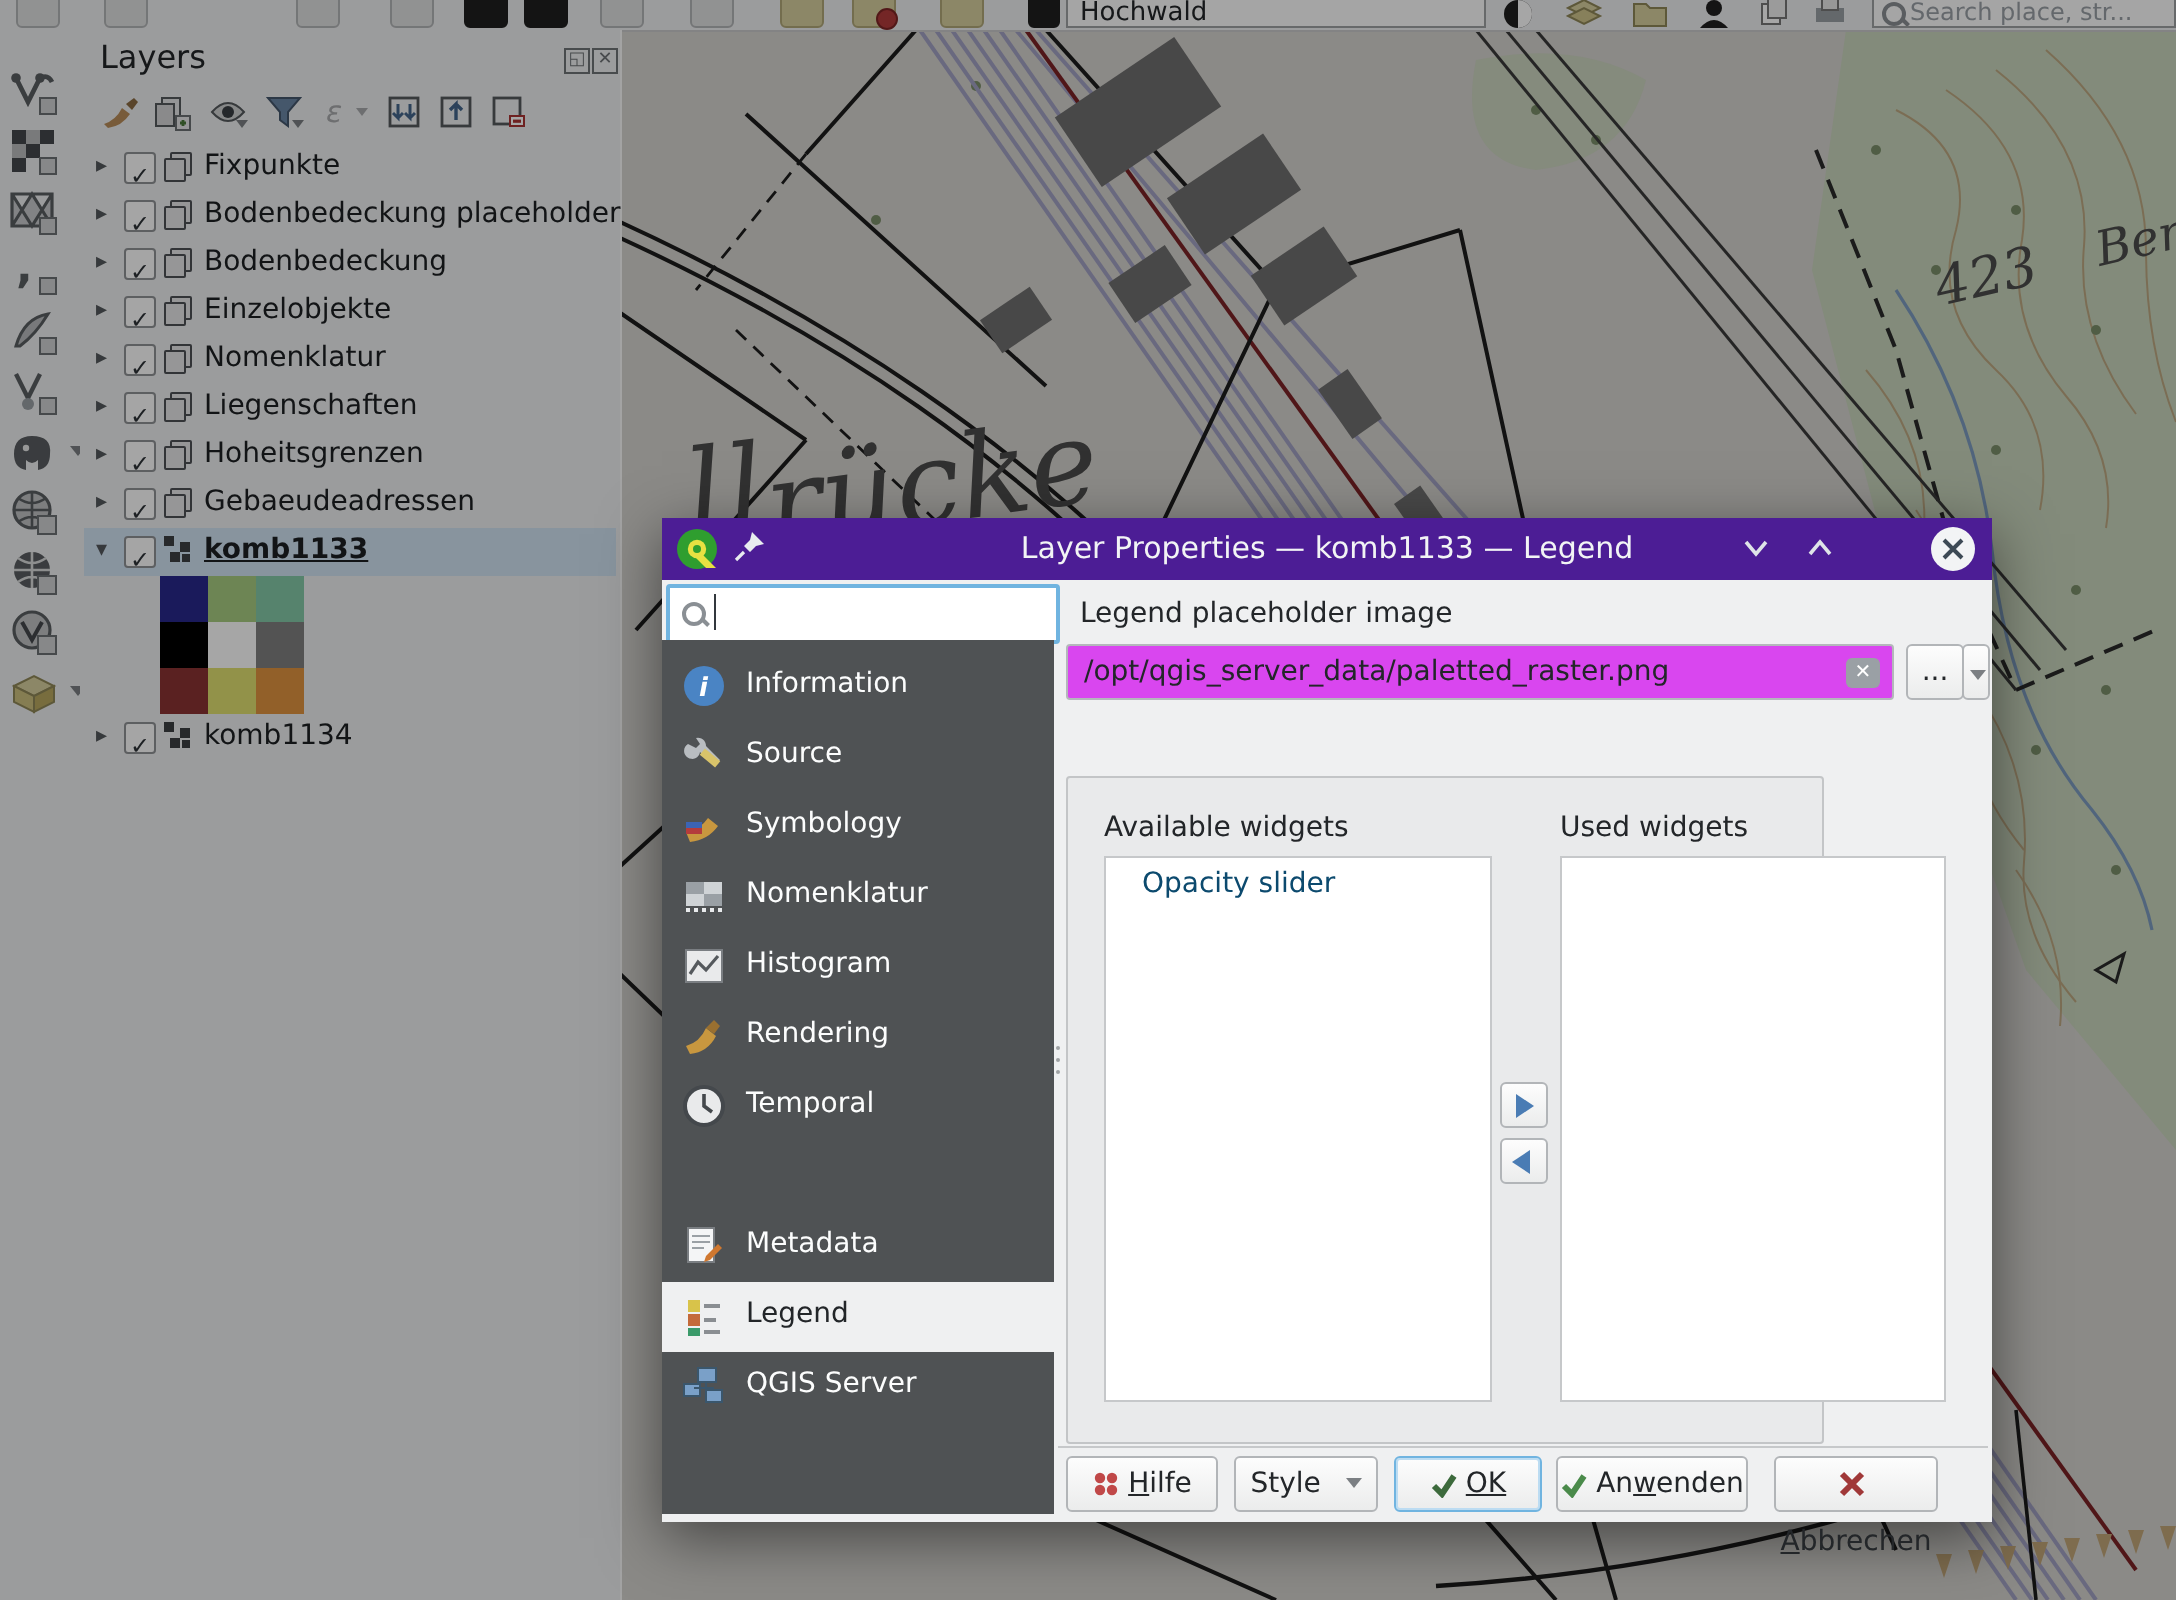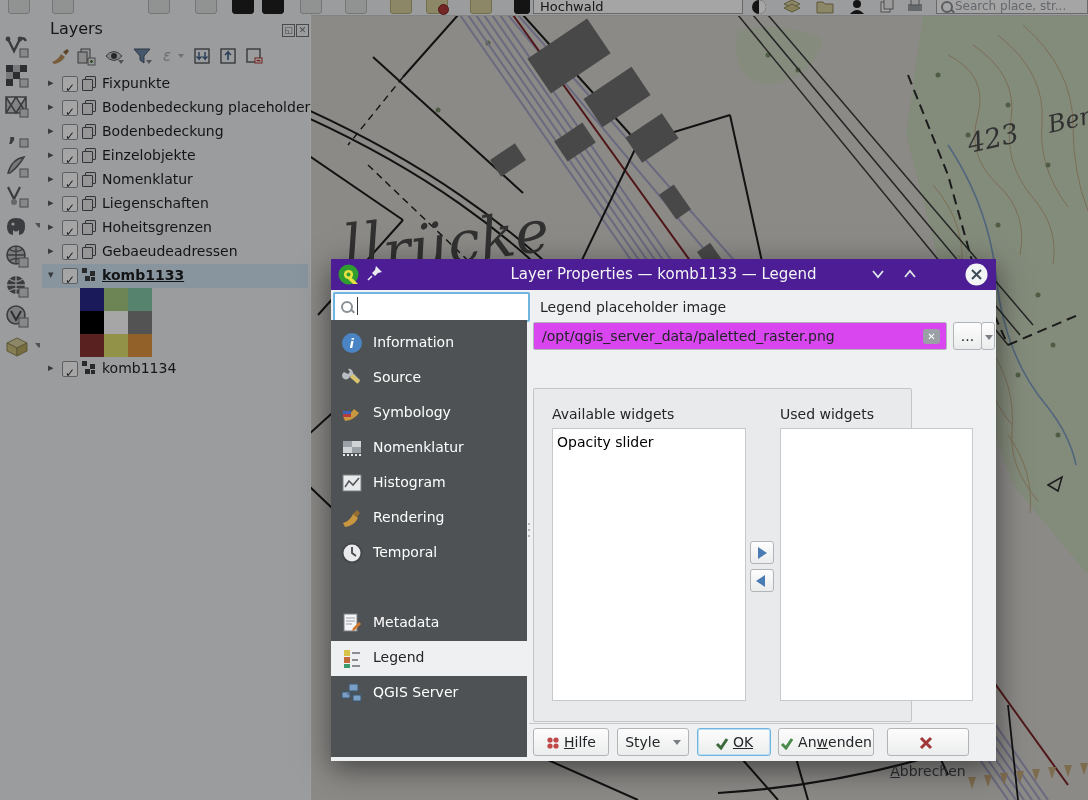--- a/index.html
+++ b/index.html
@@ -67,21 +67,21 @@
   #pathtext{position:absolute;left:8px;top:5px;font-size:14px;color:#232629;white-space:nowrap;}
   #clearbtn{position:absolute;right:6px;top:6px;width:17px;height:15px;background:#9aa0a5;border-radius:3px;color:#fff;font-size:10px;line-height:15px;text-align:center;}
   .btn{position:absolute;background:linear-gradient(#fdfdfd,#ebecec);border:1px solid #b2b5b8;border-radius:3px;box-sizing:border-box;font-size:14px;color:#232629;text-align:center;}
   #browsebtn{left:622px;top:63px;width:29px;height:28px;line-height:26px;}
   #browsedd{left:650px;top:63px;width:14px;height:28px;}
   #browsedd .dd{left:3px;top:12px;}
   #ew-title{left:202px;top:103px;font-size:15px;font-weight:bold;color:#232629;}
   #groupbox{left:202px;top:129px;width:379px;height:334px;background:#e9eaeb;border:1px solid #c3c5c7;border-radius:2px;box-sizing:border-box;}
   .listlbl{position:absolute;top:17px;font-size:14px;color:#232629;}
   .listbox{position:absolute;top:39px;height:273px;background:#fff;border:1px solid #c6c8ca;box-sizing:border-box;}
-  .listitem{padding:5px 4px;font-size:14px;color:#000000;}
+  .listitem{padding:5px 18px;font-size:14px;color:#0c4a6e;}
   .movebtn{position:absolute;left:216px;width:24px;height:23px;background:linear-gradient(#fdfdfd,#ebecec);border:1px solid #b2b5b8;border-radius:3px;box-sizing:border-box;}
   .tri-r{position:absolute;left:7px;top:5px;width:0;height:0;border-top:6px solid transparent;border-bottom:6px solid transparent;border-left:9px solid #4a7cb4;}
   .tri-l{position:absolute;left:5px;top:5px;width:0;height:0;border-top:6px solid transparent;border-bottom:6px solid transparent;border-right:9px solid #4a7cb4;}
   #btm-sep{left:198px;top:464px;width:465px;height:1px;background:#c6c8ca;}
   .dlgbtn{height:28px;top:469px;line-height:26px;}
   .dlgbtn .bicon{display:inline-block;vertical-align:-3px;margin-right:4px;}
   #okbtn{border:1px solid #70b4e0;box-shadow:0 0 0 1px #bcdcf2 inset;}
   u{text-decoration:underline;}
 </style>
 </head>

